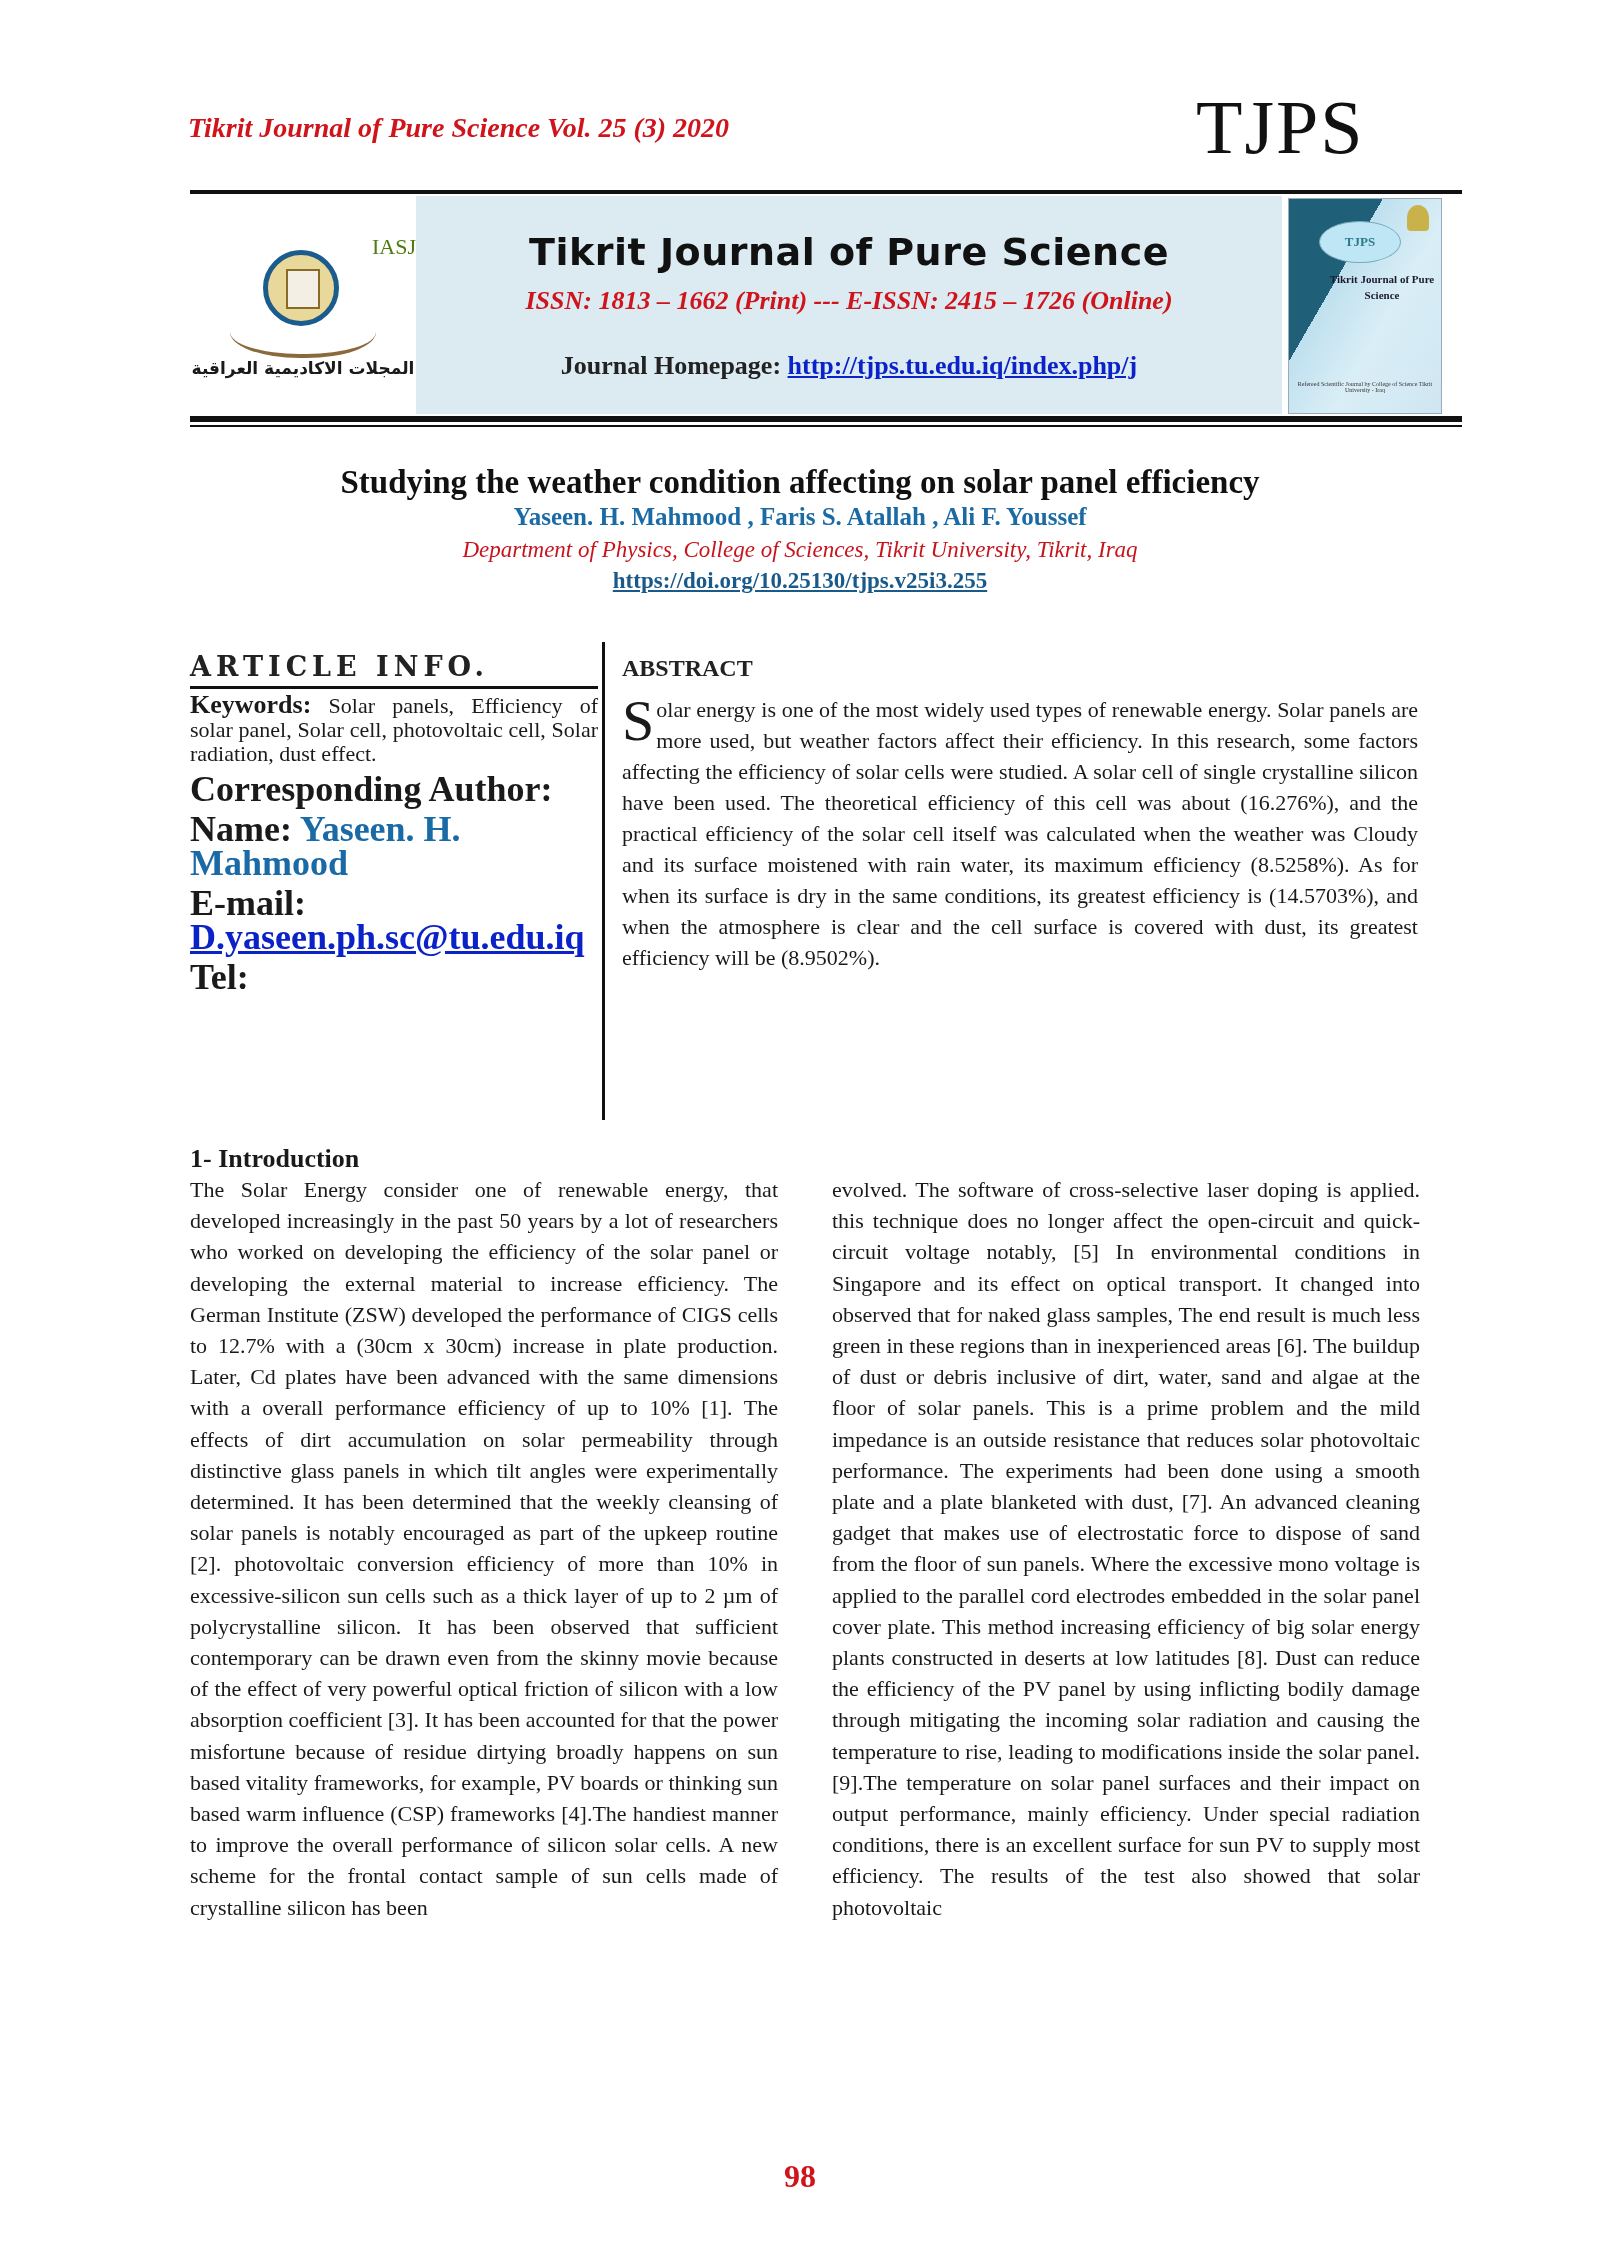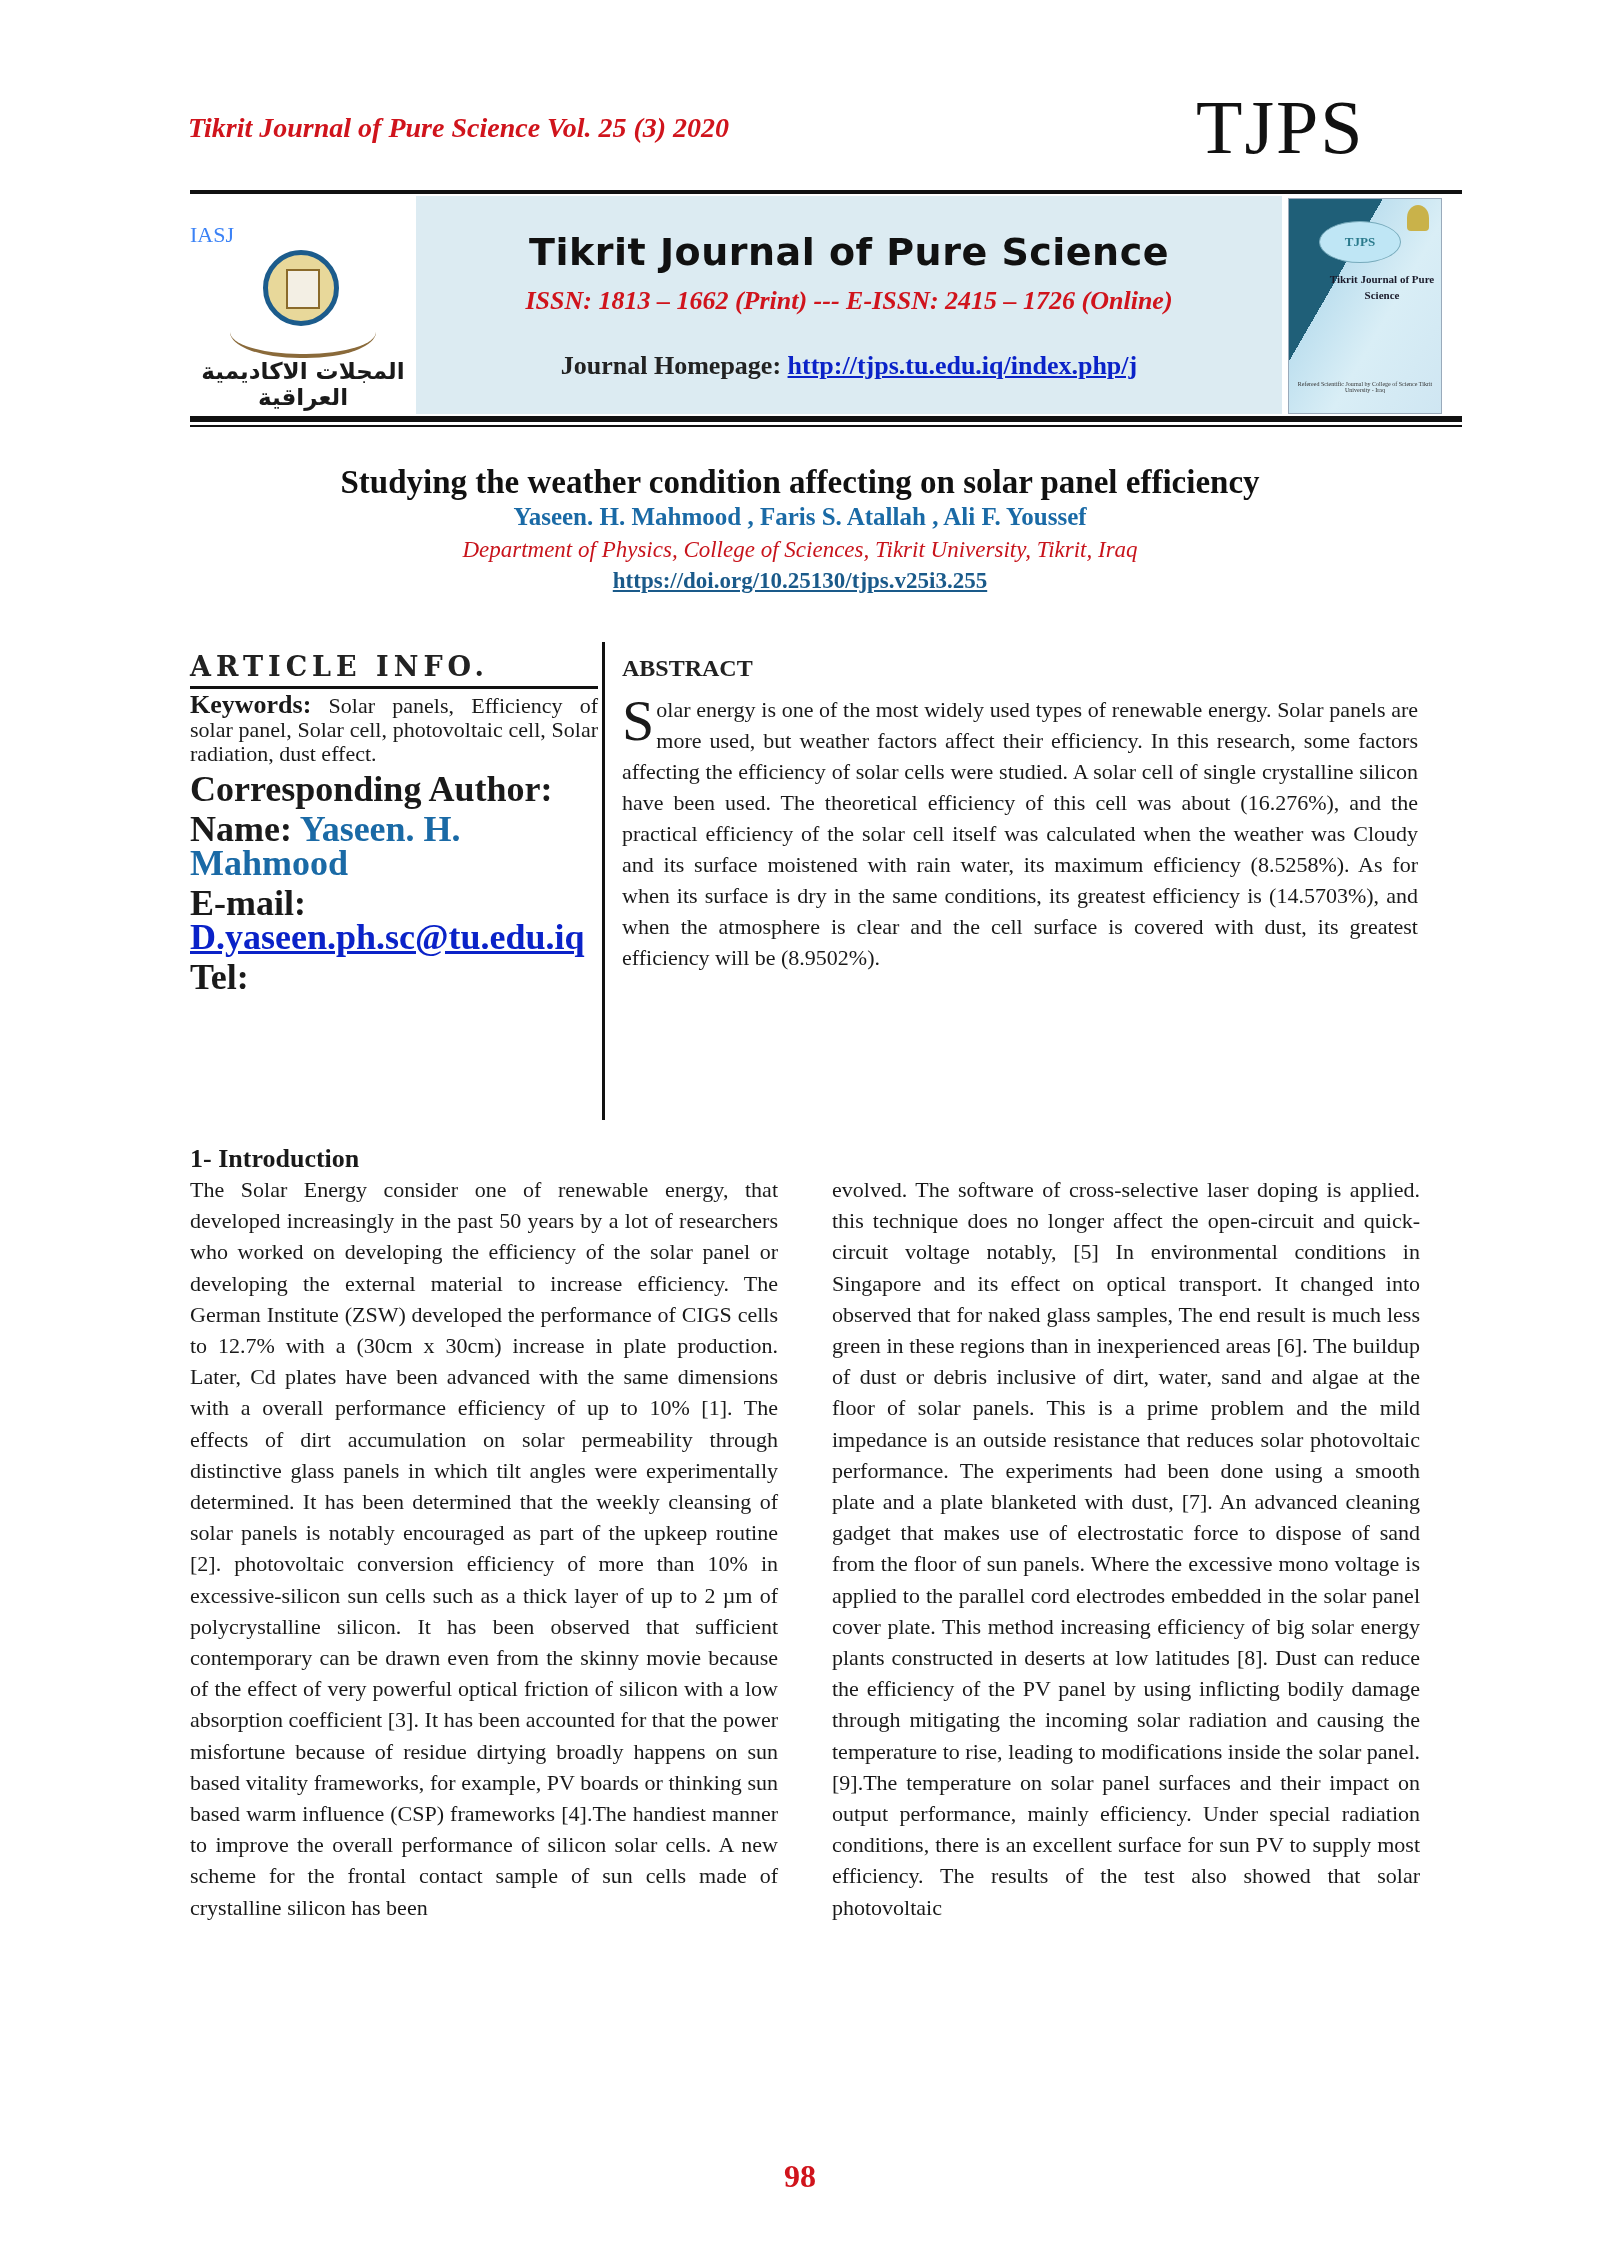--- a/index.html
+++ b/index.html
@@ -10,30 +10,30 @@
     font-style: italic; font-weight: bold; color: #d0141c; }
   .tjps-mark { position: absolute; left: 1196px; top: 84px; font-size: 76px;
     letter-spacing: 2px; color: #111; }
 
   .banner { position: absolute; left: 190px; top: 190px; width: 1272px; height: 232px; }
   .rule-top { position: absolute; left: 0; top: 0; width: 100%; height: 4px; background: #111; }
   .rule-bot1 { position: absolute; left: 0; top: 226px; width: 100%; height: 6px; background: #111; }
   .rule-bot2 { position: absolute; left: 0; top: 235px; width: 100%; height: 2px; background: #111; }
 
   .iasj-logo { position: absolute; left: 0; top: 8px; width: 226px; height: 214px; background: #fff; }
-  .iasj-text { position: absolute; left: 0; top: 24px; width: 100%; text-align: left;
-    font-size: 22px; color: #3b82f6; }
+  .iasj-text { position: absolute; left: 0; top: 36px; width: 100%; text-align: right;
+    font-size: 22px; color: #4d7c0f; }
   .iasj-emblem { position: absolute; left: 73px; top: 52px; width: 76px; height: 76px;
     border-radius: 50%; border: 5px solid #1c5c8c; background: #e8d89a; box-sizing: border-box; }
   .iasj-emblem::after { content: ""; position: absolute; left: 18px; top: 14px; width: 30px; height: 36px;
     background: #f3efe4; border: 2px solid #8a6a2a; }
   .iasj-book { position: absolute; left: 40px; top: 130px; width: 146px; height: 26px;
     border-bottom: 4px solid #8a6a3a; border-radius: 0 0 70px 70px / 0 0 26px 26px; }
   .iasj-arabic { position: absolute; left: 0; top: 160px; width: 100%; text-align: center;
-    font-family: "DejaVu Sans", sans-serif; font-weight: bold; font-size: 23px; color: #1a1a1a; }
+    font-family: "DejaVu Sans", sans-serif; font-weight: bold; font-size: 17px; color: #1a1a1a; }
 
   .banner-center { position: absolute; left: 226px; top: 6px; width: 866px; height: 218px; background: #dcebf2; }
   .banner-title { position: absolute; left: 0; top: 34px; width: 100%; text-align: center;
     font-family: "DejaVu Sans", sans-serif; font-weight: bold; font-size: 38px; color: #111; letter-spacing: 0.5px; }
   .banner-issn { position: absolute; left: 0; top: 90px; width: 100%; text-align: center;
     font-size: 26px; font-style: italic; font-weight: bold; color: #d0141c; }
   .banner-home { position: absolute; left: 0; top: 155px; width: 100%; text-align: center;
     font-size: 26px; font-weight: bold; color: #222; }
   .banner-home a { color: #0a22c8; text-decoration: underline; }
 

